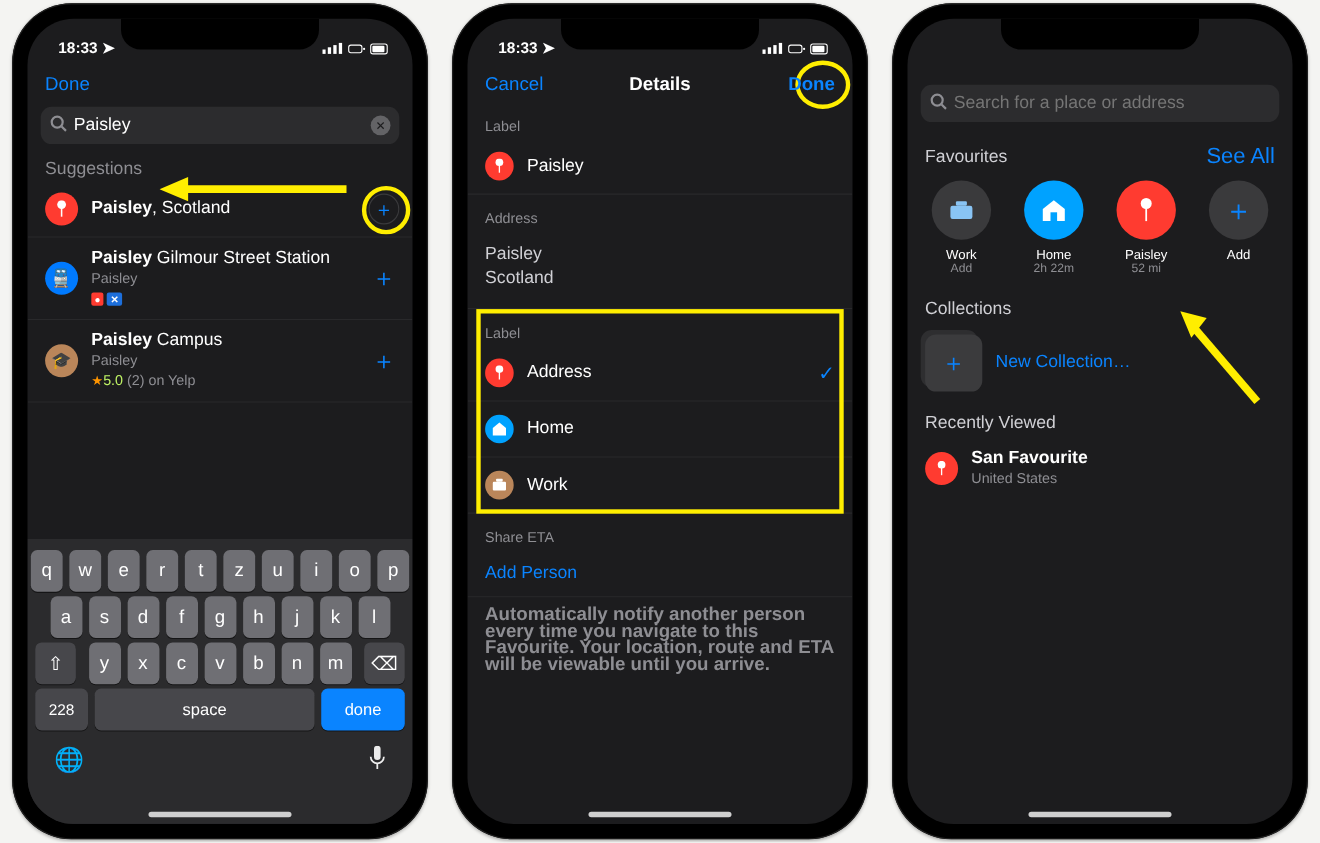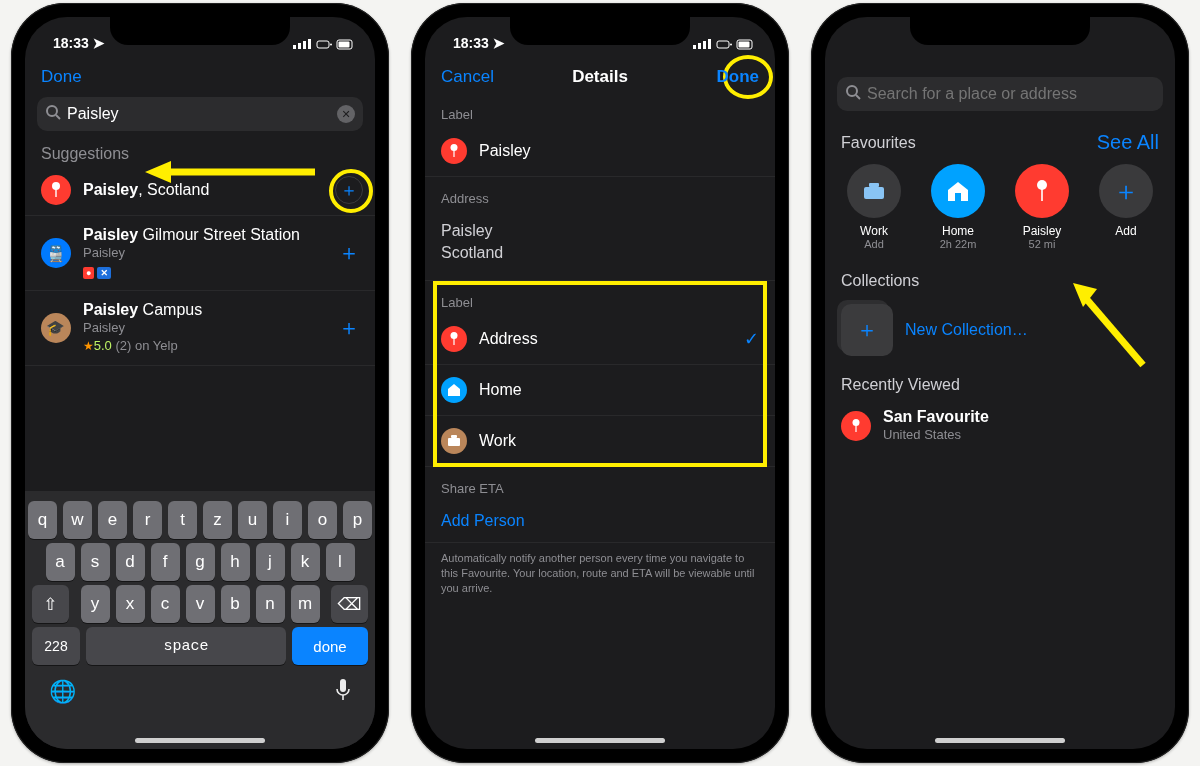--- a/index.html
+++ b/index.html
@@ -97,33 +97,33 @@
   }
   .krow { display:flex; justify-content:center; margin:4px 0; }
   .key {
     background:#6f6f74; color:#fff; border-radius:6px;
     height:38px; min-width:29px; margin:0 3px;
     display:flex; align-items:center; justify-content:center;
     font-size:17px;
     box-shadow:0 1px 0 rgba(0,0,0,.5);
   }
   .key.dark { background:#47474b; }
-  .key.wide { flex:1;font-family:Liberation Mono, monospace; }
+  .key.wide { flex:1; }
   .key.done { background:#0a84ff; }
   .kb-bottom { display:flex; justify-content:space-between; padding:10px 20px 0 20px; color:#ececec; }
   
   .det-row {
     display:flex; align-items:center; padding:12px 16px;
     border-bottom:1px solid rgba(255,255,255,.06);
   }
   .det-head { color:#8e8e93; font-size:13px; padding:14px 16px 4px 16px; }
   .det-icon { width:26px;height:26px;border-radius:50%;display:flex;align-items:center;justify-content:center;margin-right:12px; }
   .static-block { padding:10px 16px 16px 16px; color:#d0d0d5; font-size:16px; border-bottom:1px solid rgba(255,255,255,.06); line-height:22px;}
   .check { color:#0a84ff; font-size:18px; margin-left:auto; }
-  .footnote { color:#8e8e93; font-size:11px; padding:8px 16px 0 16px; line-height:15px; }
+  .footnote { color:#8e8e93; font-size:17px; padding:8px 16px 0 16px; line-height:15px;font-weight:bold; }
   
   .fav-head { display:flex; align-items:center; justify-content:space-between; padding:12px 16px 4px 16px; }
   .fav-title { color:#d0d0d5; font-size:16px; }
   .favgrid { display:flex; justify-content:space-between; padding:6px 18px 10px 18px; }
   .favitem { width:62px; text-align:center; }
   .favcircle { width:54px;height:54px;border-radius:50%; margin:0 auto 6px auto;
     display:flex;align-items:center;justify-content:center; font-size:22px; }
   .favname { font-size:12px; color:#fff; }
   .favsub { font-size:11px; color:#8e8e93; }
   .coll-row { display:flex; align-items:center; padding:10px 16px 16px 16px; }

